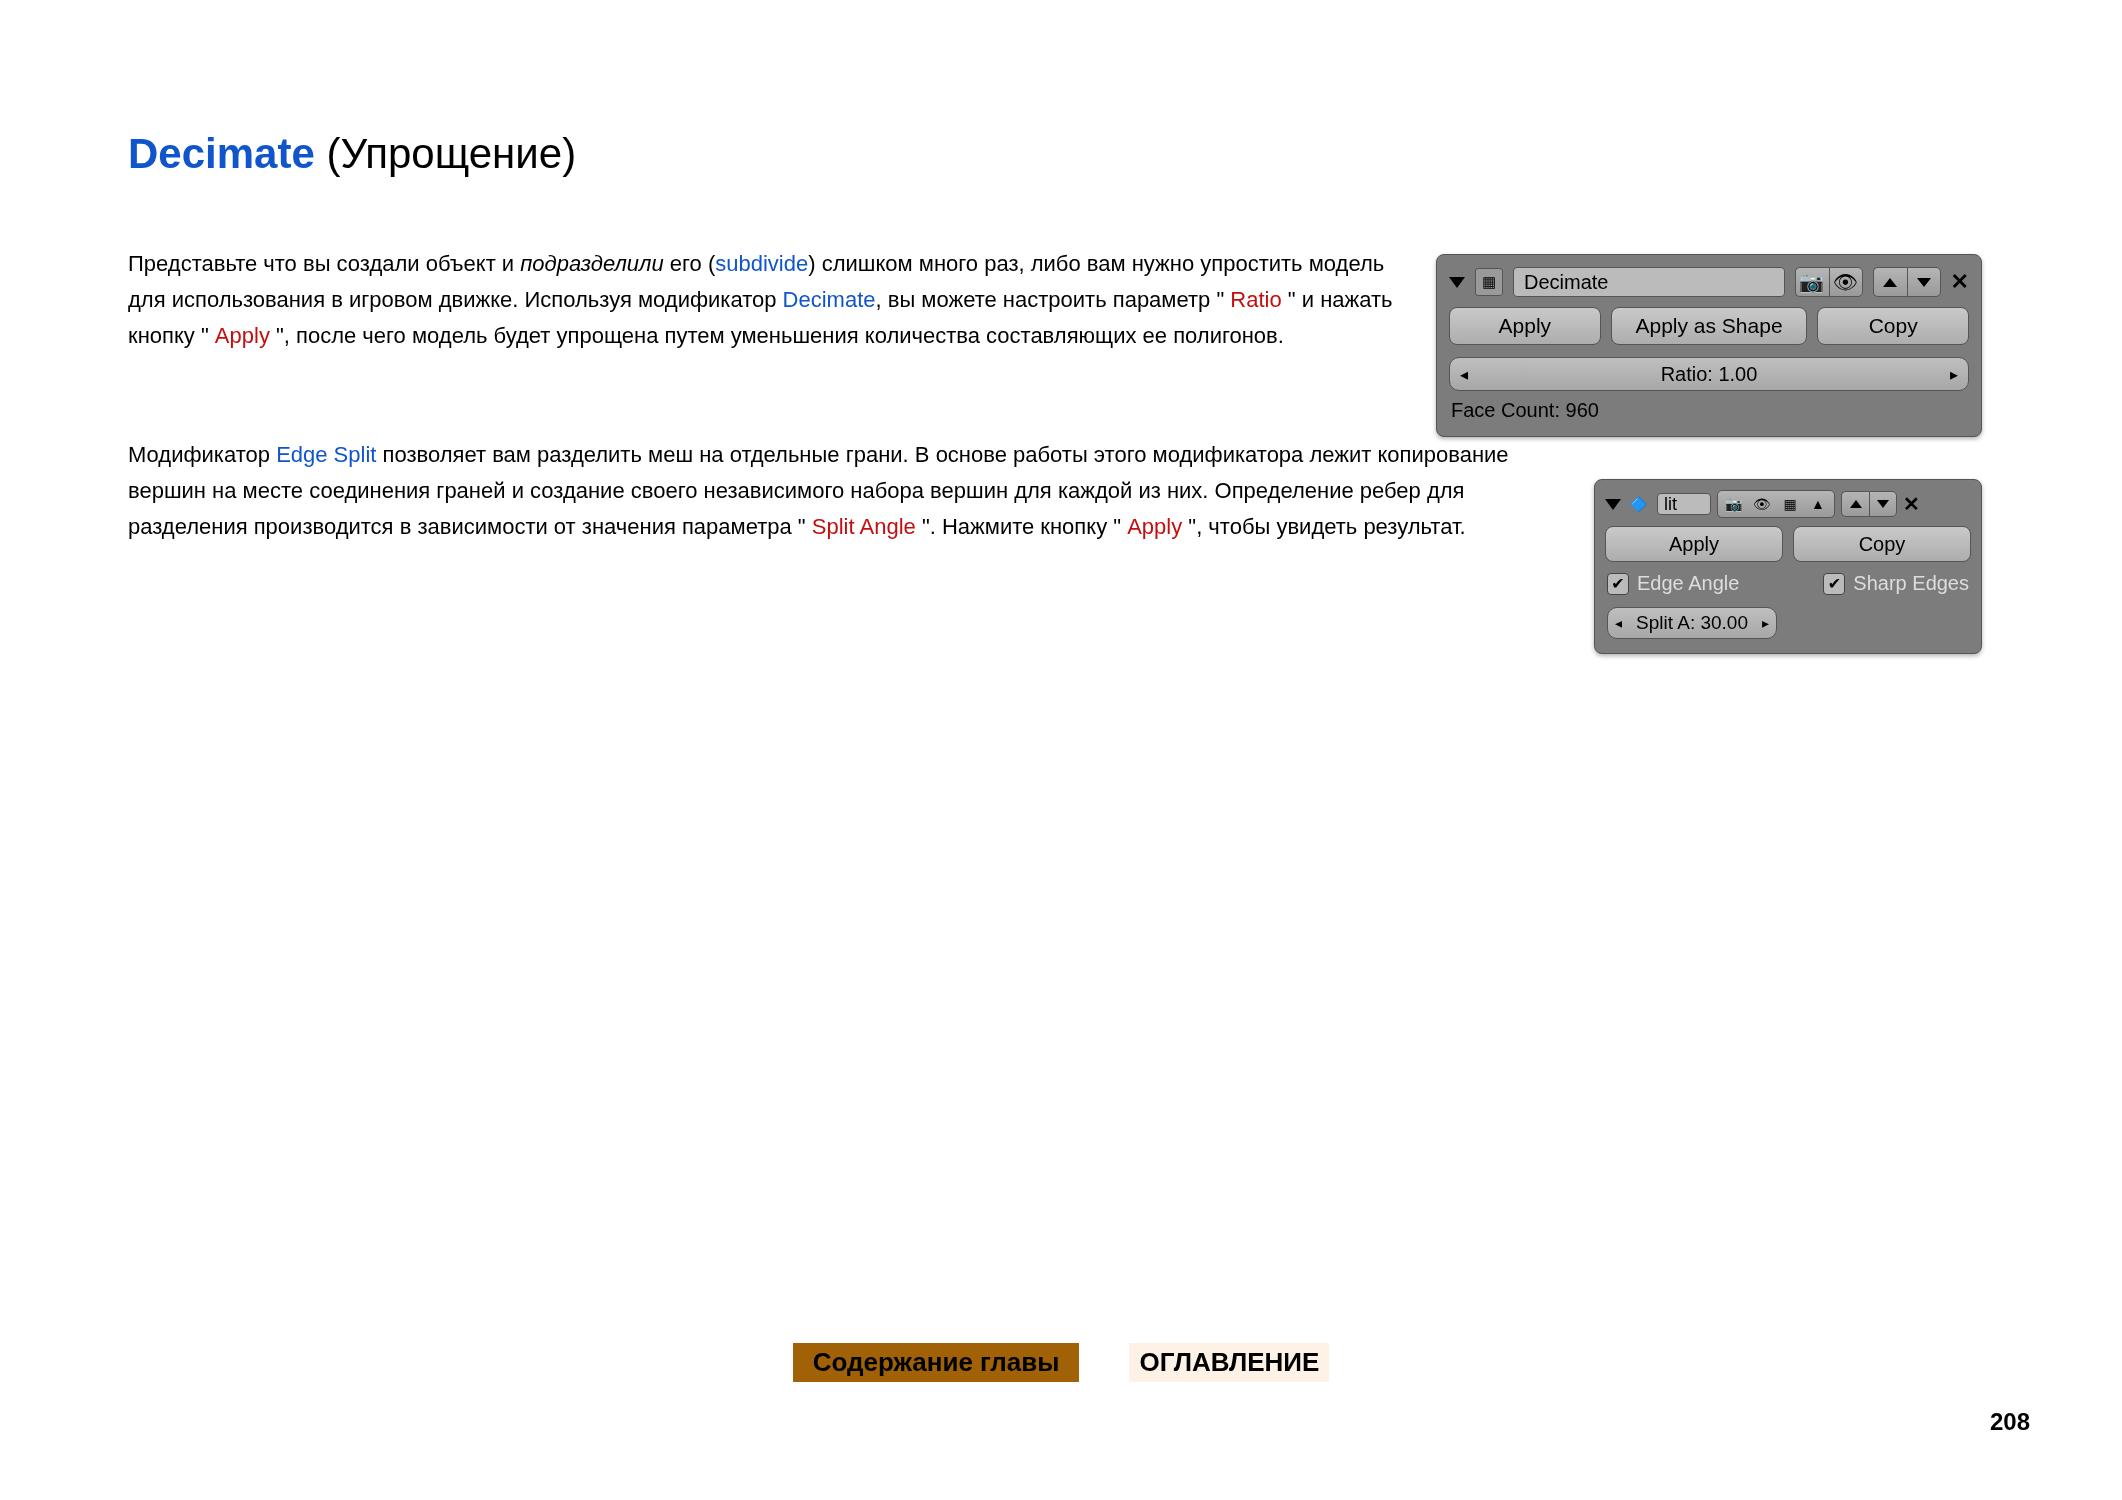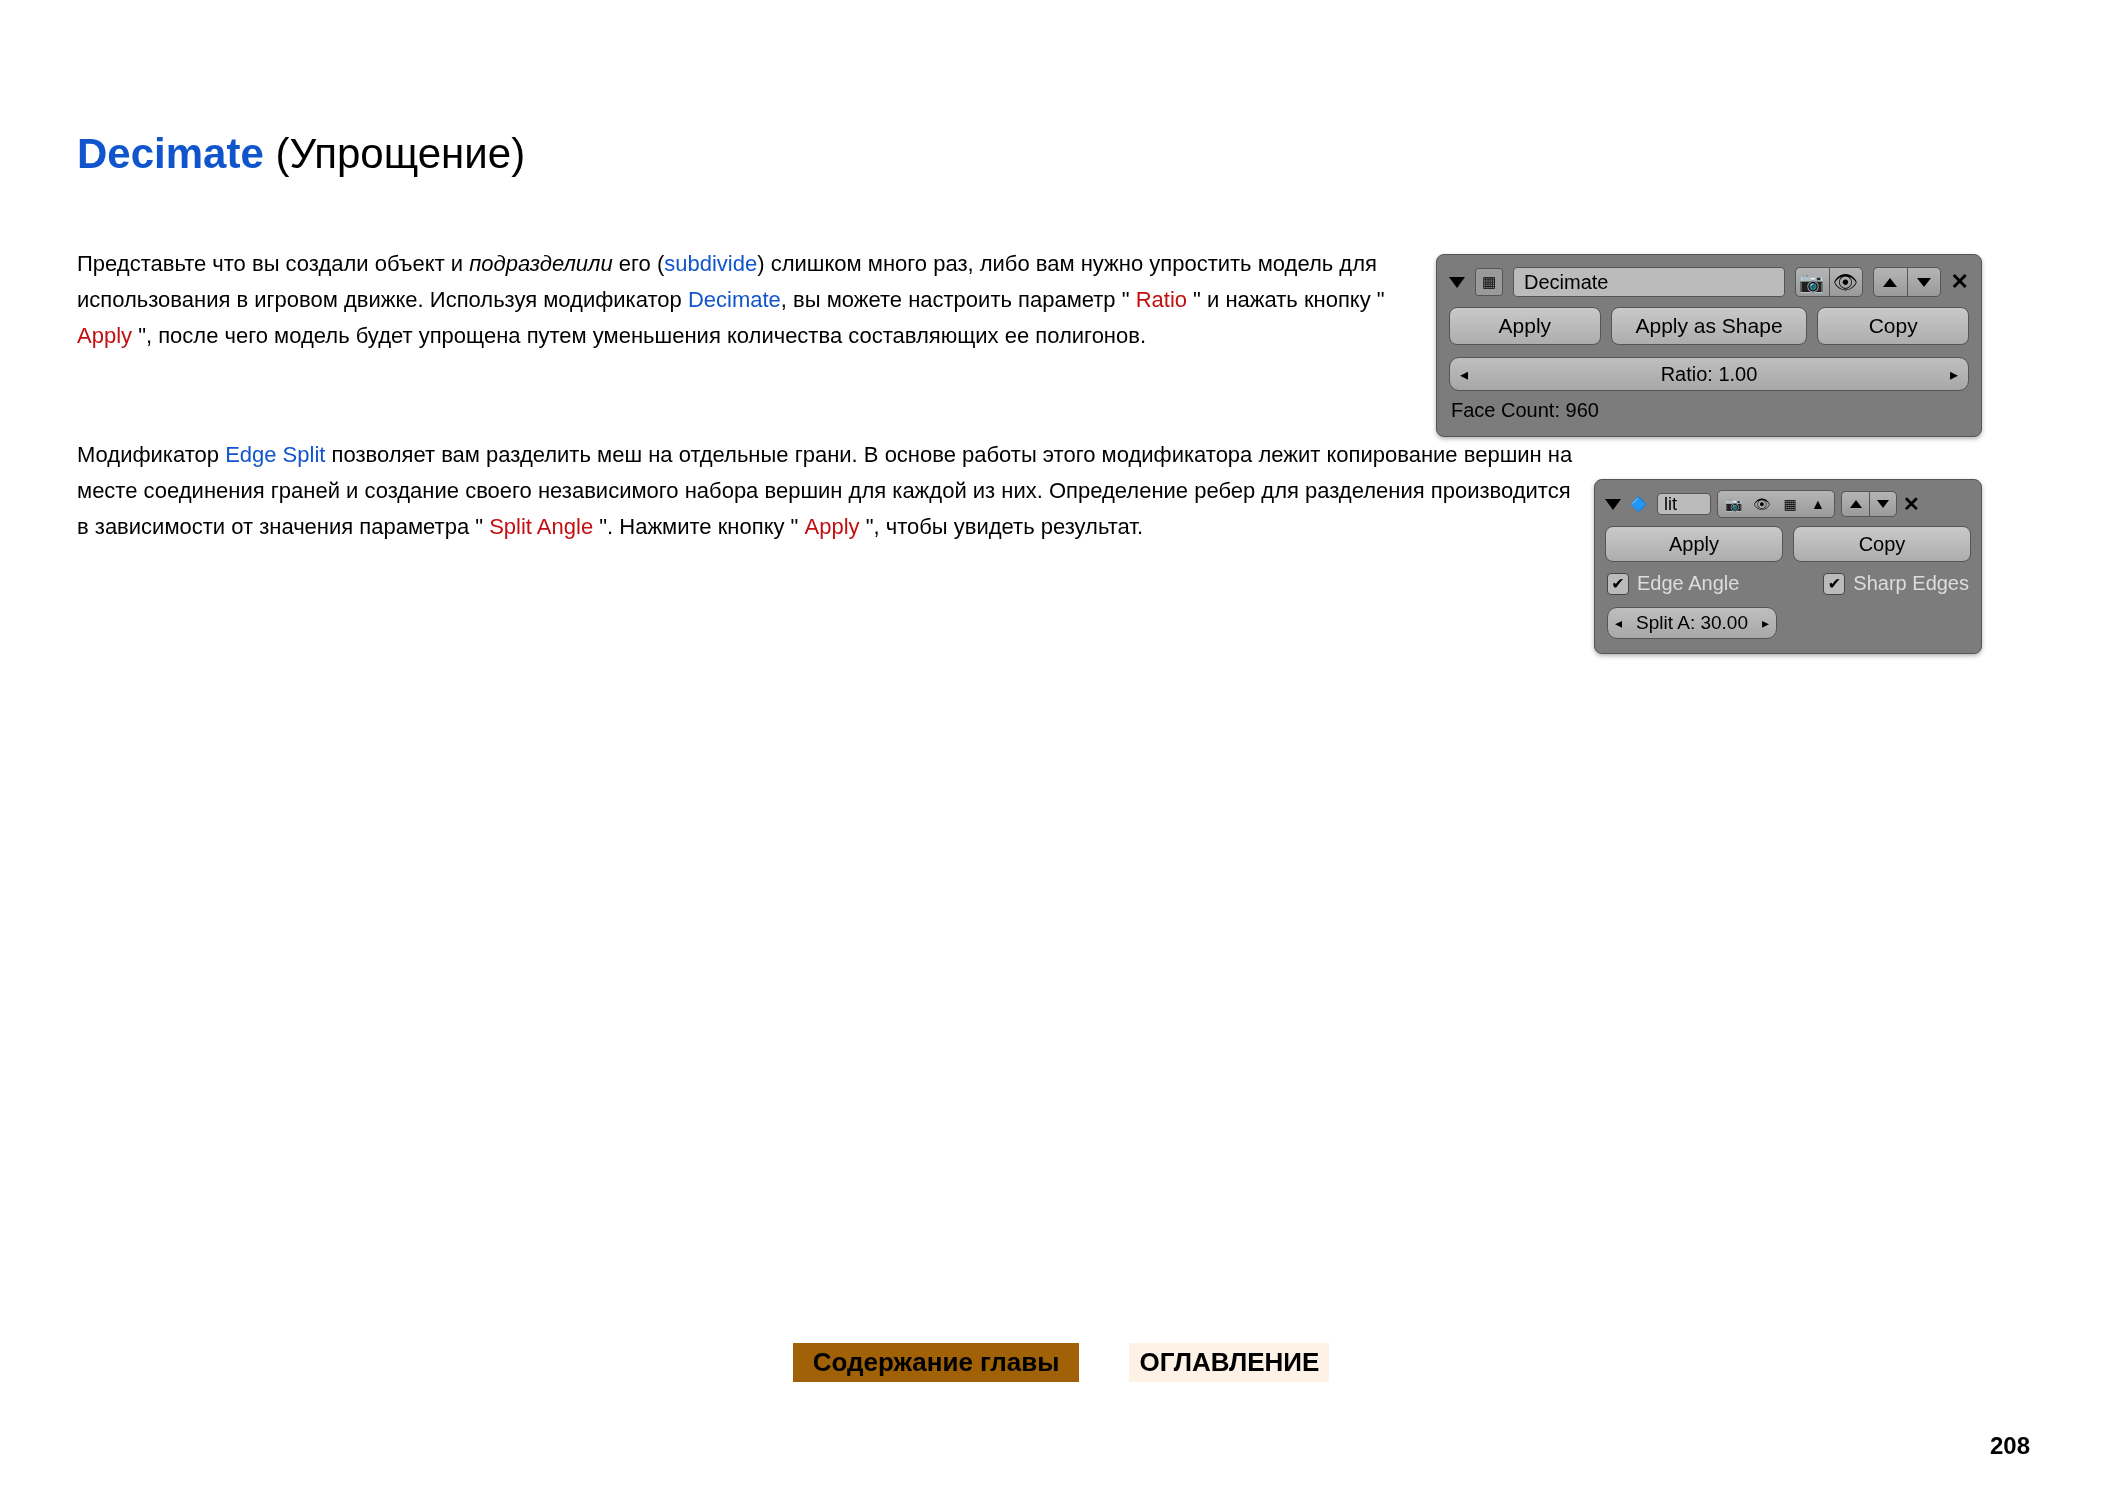--- a/index.html
+++ b/index.html
@@ -5,22 +5,23 @@
   * { box-sizing: border-box; margin: 0; padding: 0; }
   body {
     font-family: Arial, Helvetica, sans-serif;
     background: #fff;
     width: 2122px;
     height: 1500px;
     position: relative;
     color: #000;
   }
   .page {
-    padding: 130px 140px 0 77px;
+    padding: 130px 140px 0 120px;
     position: relative;
+    margin-left: 8px;
   }
   .section-heading {
     font-size: 42px;
     font-weight: normal;
     margin-bottom: 68px;
   }
   .section-heading-2 {
     font-size: 42px;
     font-weight: normal;
     margin-bottom: 24px;
@@ -249,21 +250,21 @@
     padding: 4px 20px;
     color: #000;
   }
   .nav2 {
     background: #fdf2e5;
     padding: 4px 10px;
     color: #000;
   }
   .page-number {
     position: absolute;
-    bottom: 40px;
+    bottom: 64px;
     right: 92px;
     font-size: 24px;
     font-weight: bold;
   }
 </style>
 </head>
 <body>
 
 <div class="page">
 

